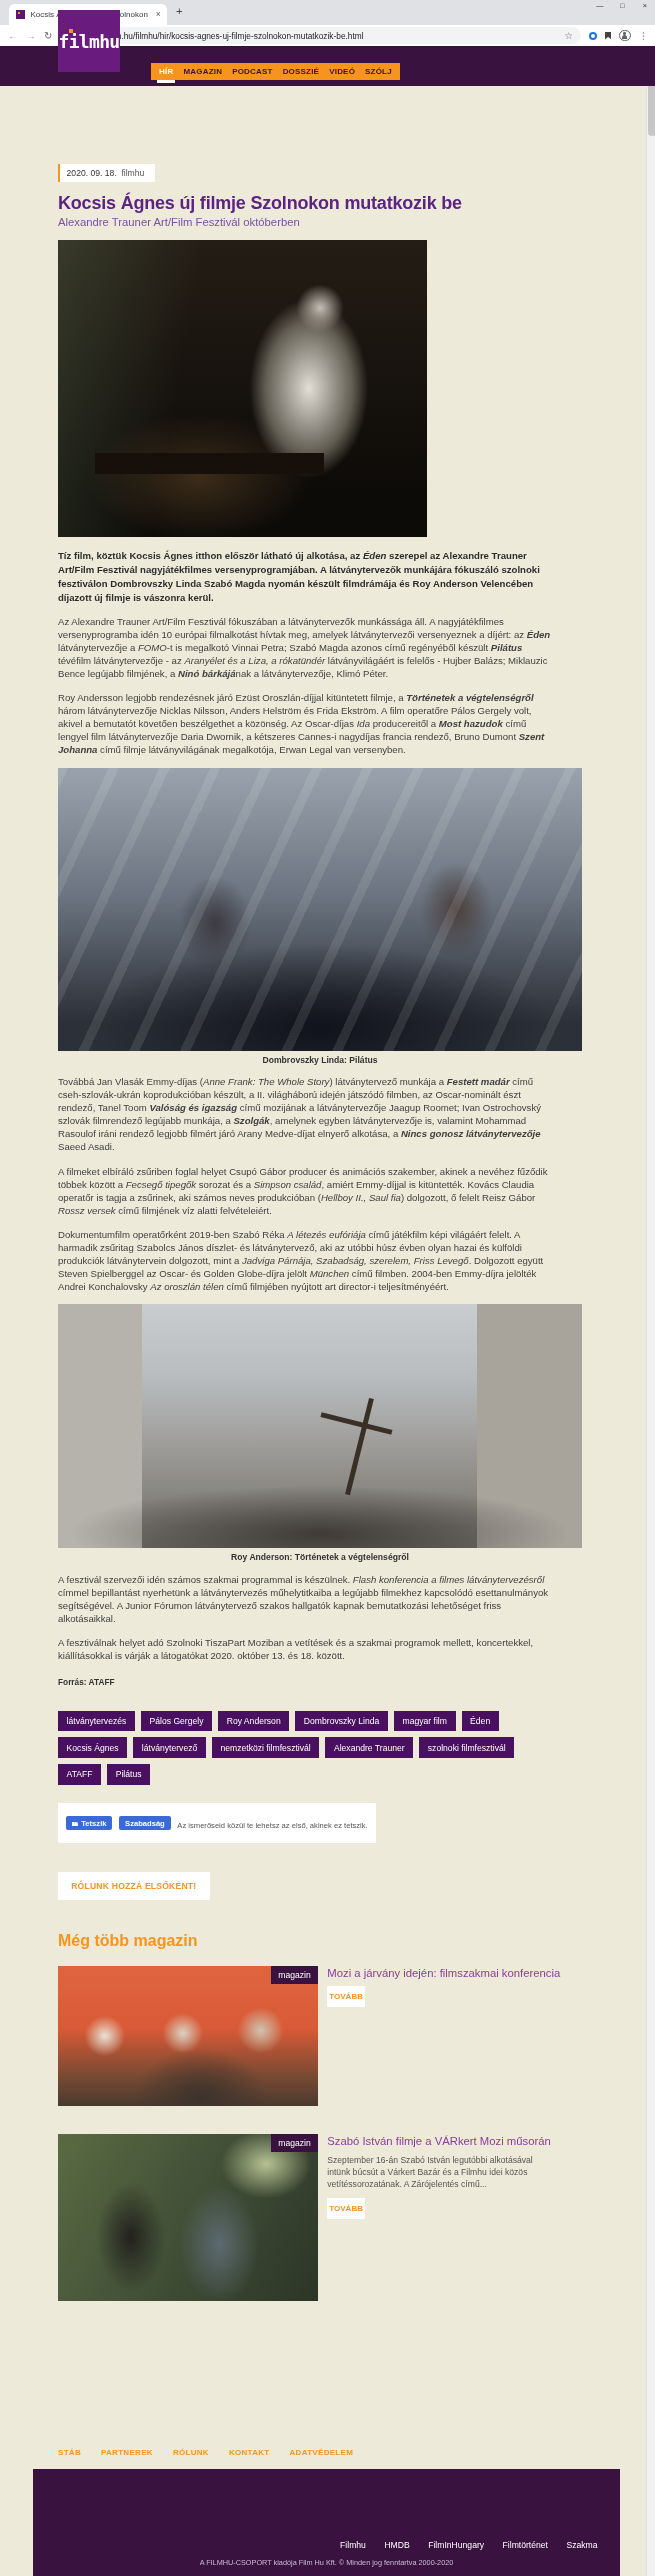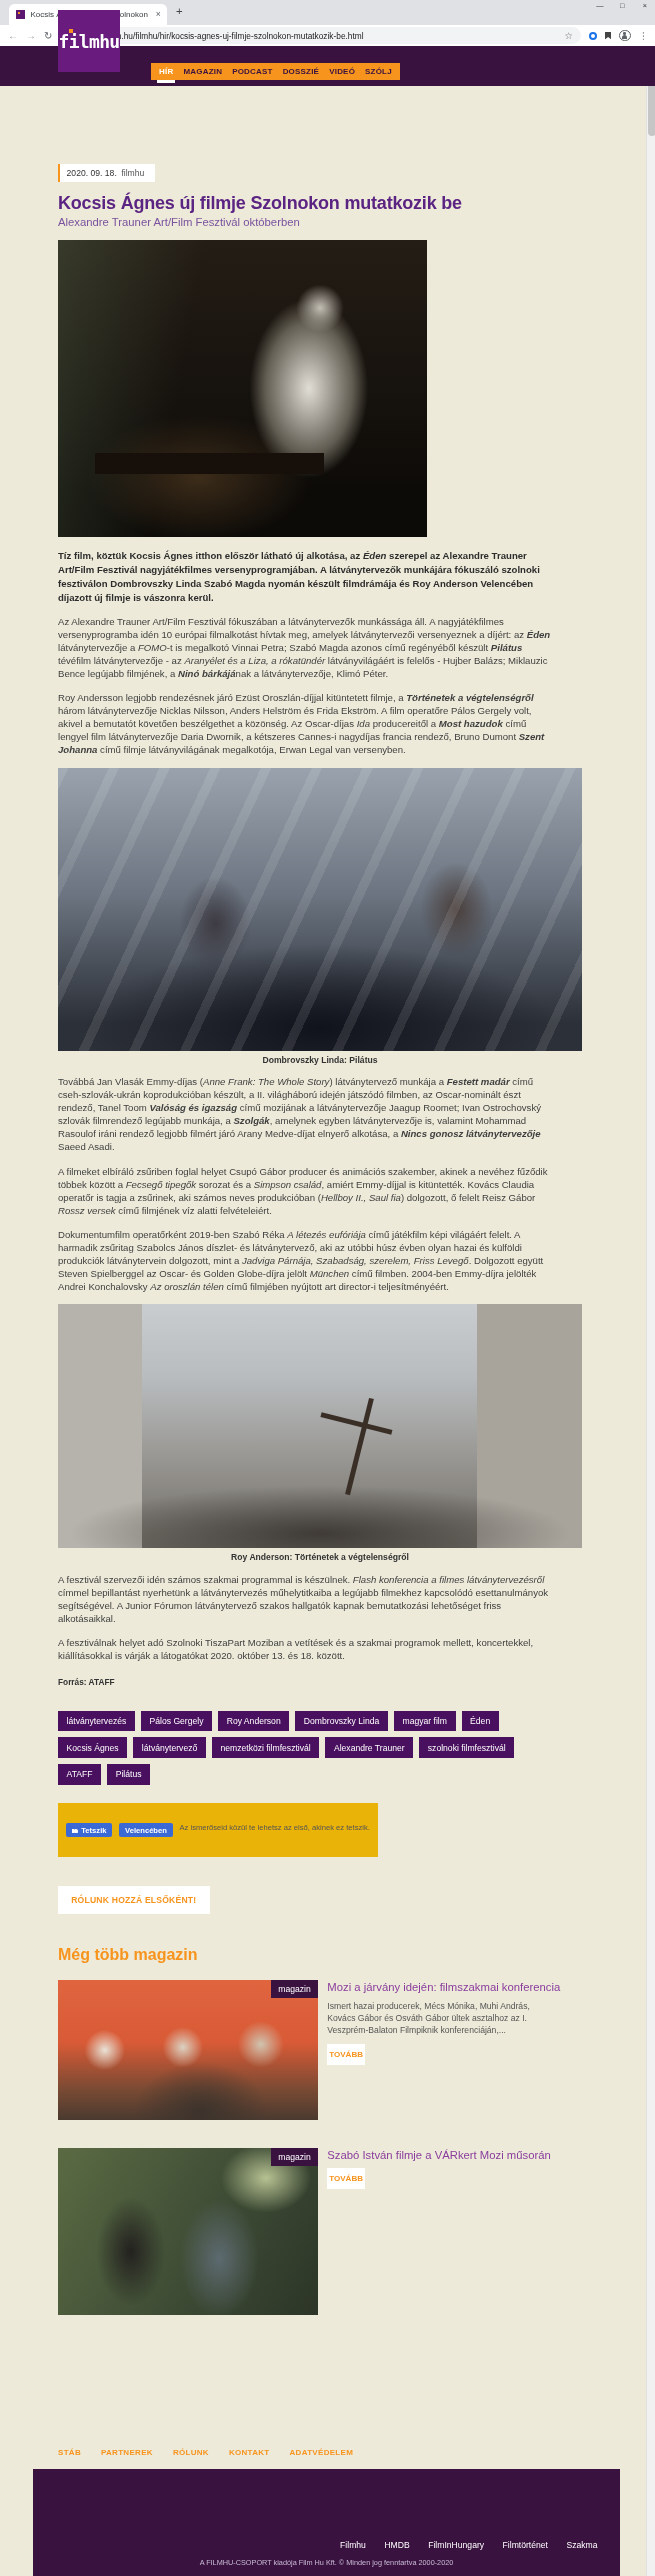--- a/index.html
+++ b/index.html
@@ -71,21 +71,21 @@
   .fig3 .cross-v{position:absolute;left:57%;top:38%;width:4.6px;height:99px;background:#3a2f26;transform:rotate(14deg);}
   .fig3 .cross-h{position:absolute;left:50%;top:48%;width:73px;height:4.6px;background:#3a2f26;transform:rotate(14deg);}
   .caption{text-align:center;font-size:8.6px;font-weight:bold;color:#333;margin:2.6px 0 10.6px;}
   .lead{font-size:9.6px;line-height:14px;color:#2d2d2d;margin:0 0 10.6px;max-width:495px;}
   .para{font-size:9.6px;line-height:13px;color:#3f3f3f;margin:0 0 11.3px;max-width:495px;}
   .source-line{font-size:8.3px;font-weight:bold;color:#333;margin:14.6px 0 24px;}
 
   .tags{display:flex;flex-wrap:wrap;gap:6px;max-width:464px;margin:0 0 18.5px;}
   .tag{background:#4a1060;color:#fff;font-size:8.6px;padding:5.3px 8.6px;cursor:pointer;}
 
-  .fbwidget{display:inline-flex;background:#eab308;align-items:flex-start;gap:6.6px;padding:20px 8px;margin:0 0 18.5px;}
+  .fbwidget{display:inline-flex;background:#ffffff;align-items:flex-end;gap:6.6px;padding:13px 8px;margin:0 0 18.5px;}
   .fb-btn{background:#3b6ad6;color:#fff;font-size:7.6px;font-weight:bold;padding:2.6px 6px;border-radius:2px;display:flex;align-items:center;gap:3.3px;cursor:pointer;}
   .thumb{width:6px;height:6px;position:relative;}
   .thumb:before{content:"";position:absolute;left:0;bottom:0;width:2px;height:4px;background:#fff;}
   .thumb:after{content:"";position:absolute;left:2px;bottom:0;width:4px;height:4.6px;background:#fff;border-radius:1.3px 2px 0.7px 0.7px;}
   .fb-text{font-size:7.6px;color:#555;}
 
   .comment-btn{display:inline-block;background:#fff;color:#f7941d;font-size:8.6px;font-weight:bold;padding:8.6px 13.2px;letter-spacing:0.2px;margin:10.6px 0 32px;cursor:pointer;}
 
   .mag-heading{color:#f7941d;font-size:16px;font-weight:bold;margin:0 0 16px;}
   .card{display:flex;gap:9.3px;margin-bottom:28px;}
@@ -218,47 +218,47 @@
       <span class="tag">ATAFF</span>
       <span class="tag">Pilátus</span>
     </div>
 
     <div class="fbwidget">
       <span class="fb-btn">
         <span class="thumb"></span>
         <span>Tetszik</span>
       </span>
       <span class="fb-btn">
-        <span>Velencében</span>
+        <span>Szabadság</span>
       </span>
       <span class="fb-text">Az ismerőseid közül te lehetsz az első, akinek ez tetszik.</span>
     </div>
 
     <br>
     <span class="comment-btn">RÓLUNK HOZZÁ ELSŐKÉNT!</span>
 
     <div class="mag-heading">Még több magazin</div>
 
     <div class="card card1">
       <div class="card-img">
         <span class="card-badge">magazin</span>
       </div>
       <div class="card-body">
         <div class="card-sub">Mozi a járvány idején: filmszakmai konferencia</div>
-        <div class="card-ex">Ismert hazai producerek, Mécs Mónika, Muhi András, Kovács Gábor és Osváth Gábor ültek asztalhoz az I. Veszprém-Balaton Filmpiknik konferenciáján,...</div>
         <span class="more-btn">TOVÁBB</span>
       </div>
     </div>
 
     <div class="card card2">
       <div class="card-img">
         <span class="card-badge">magazin</span>
       </div>
       <div class="card-body">
         <div class="card-sub">Szabó István filmje a VÁRkert Mozi műsorán</div>
+        <div class="card-ex">Szeptember 16-án Szabó István legutóbbi alkotásával intünk búcsút a Várkert Bazár és a Filmhu idei közös vetítéssorozatának. A Zárójelentés című...</div>
         <span class="more-btn">TOVÁBB</span>
       </div>
     </div>
   </div>
 
   <div class="footerlinks">
     <span>STÁB</span>
     <span>PARTNEREK</span>
     <span>RÓLUNK</span>
     <span>KONTAKT</span>

